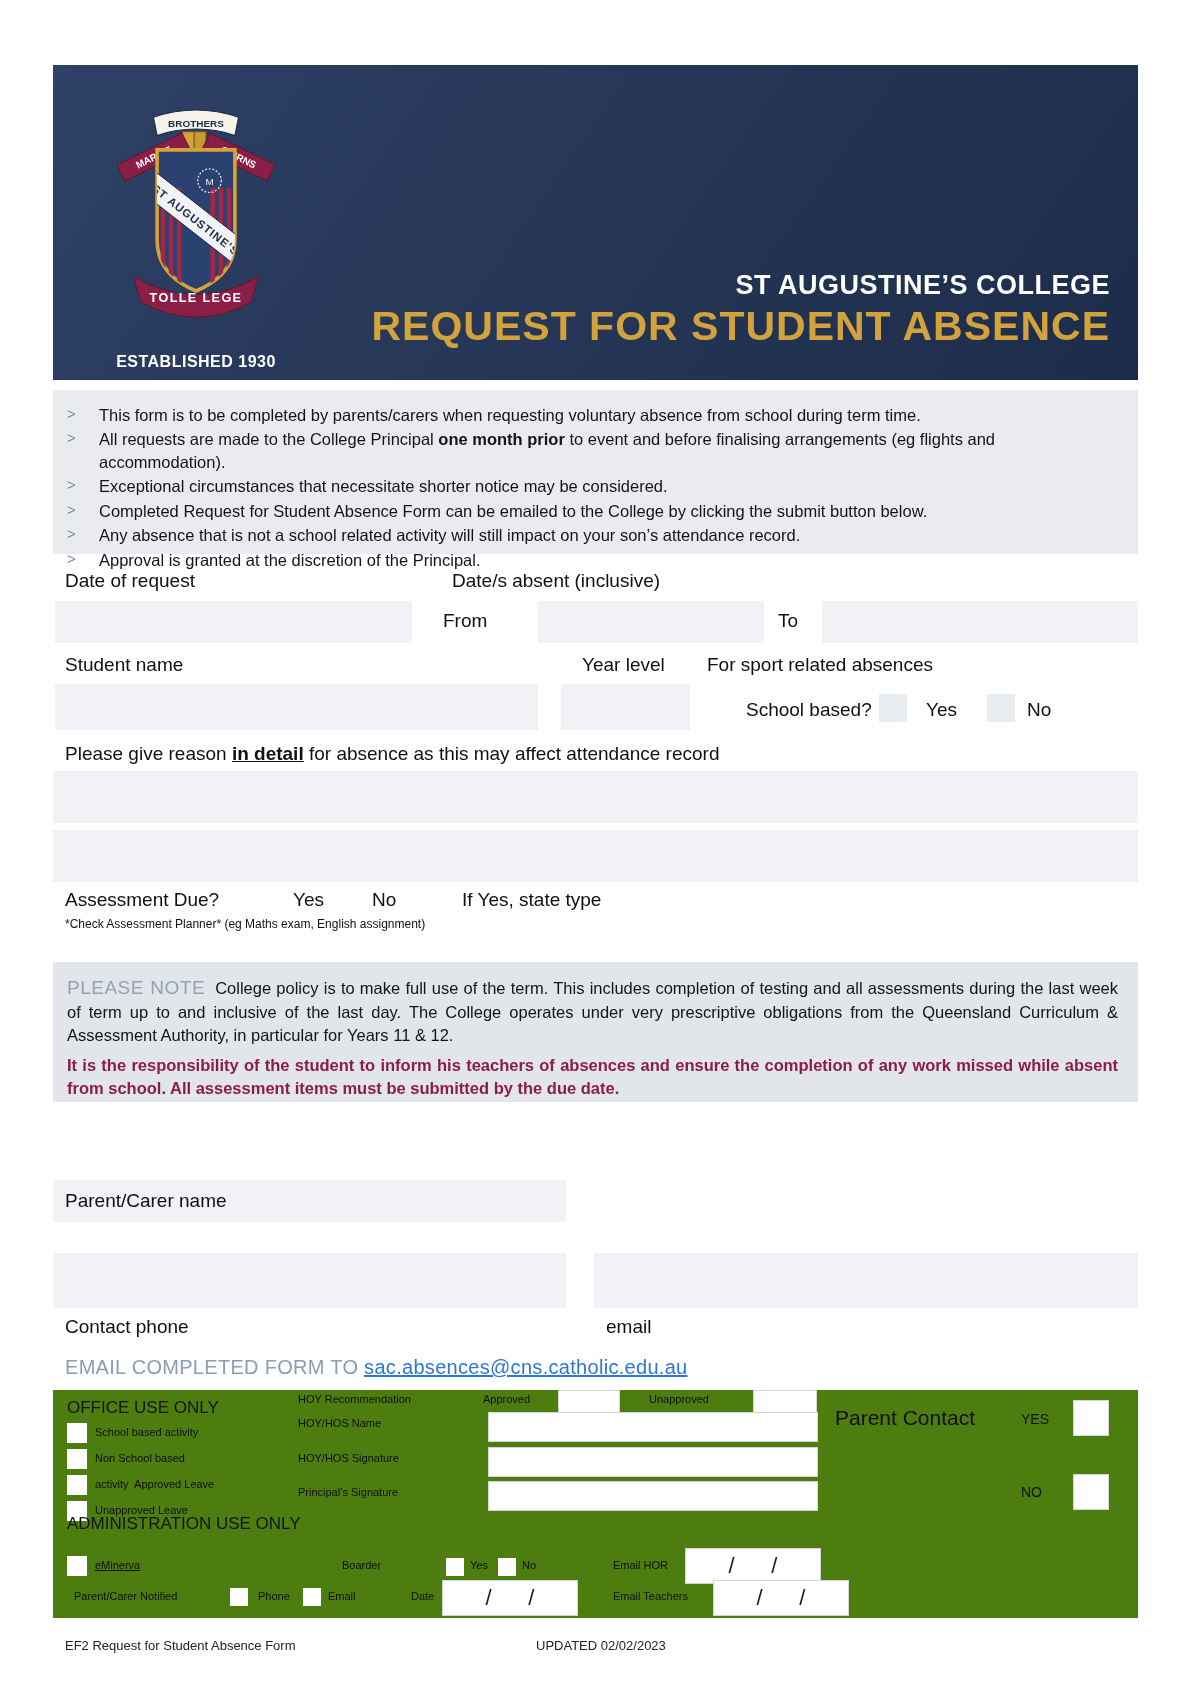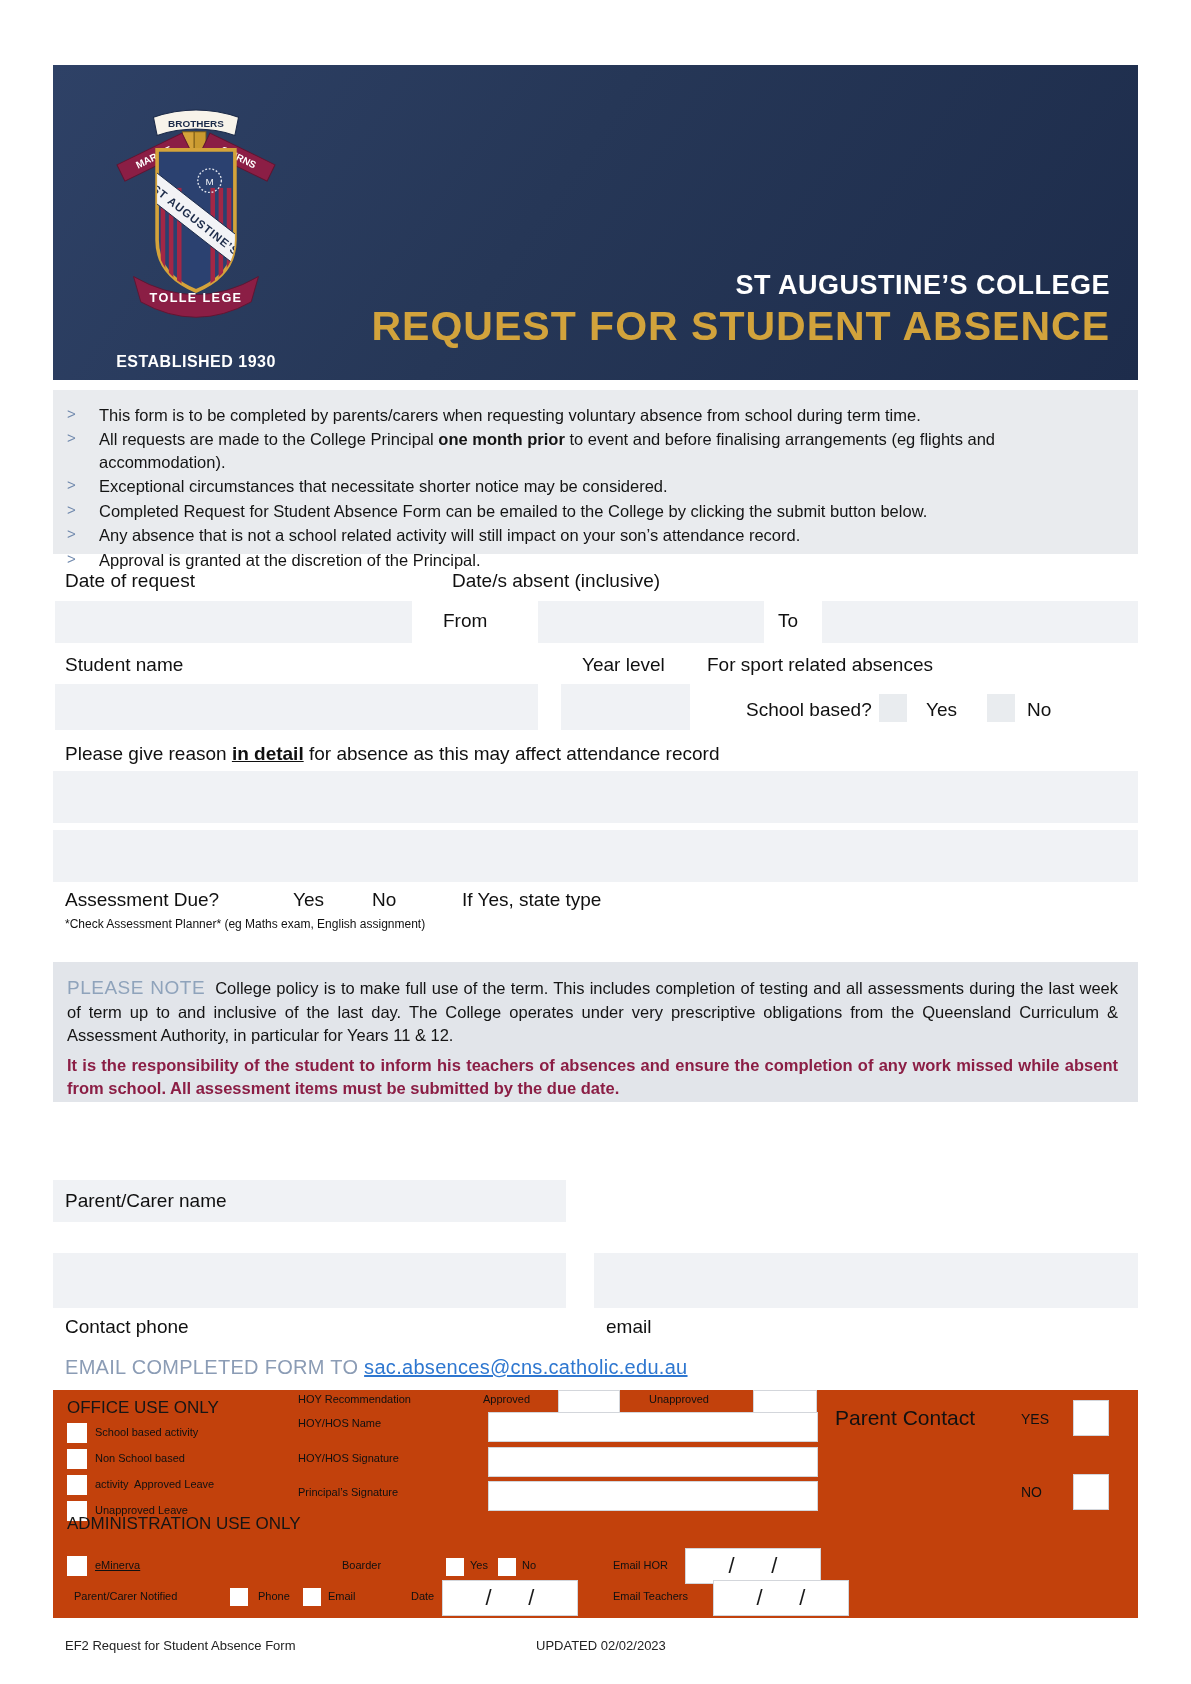--- a/index.html
+++ b/index.html
@@ -36,21 +36,21 @@
   #notebox .body{font-size:16.5px;line-height:1.38;text-align:justify;color:#141414;}
   #notebox .note-label{color:#8fa3bb;font-size:19px;letter-spacing:.5px;margin-right:10px;}
   #notebox .warning{margin-top:7px;color:#8b1e45;font-weight:bold;font-size:16.5px;
                     line-height:1.38;text-align:justify;}
   
   .label-box{background:#f0f2f5;height:42px;display:flex;align-items:center;padding-left:12px;box-sizing:border-box;}
   
   .email-line{left:65px;top:1356px;font-size:20px;color:#8b9cb5;letter-spacing:.3px;text-align:center;}
   .email-line a{color:#2e77d0;text-decoration:underline;}
   
-  #office{left:53px;top:1390px;width:1085px;height:228px;background:#c2410c;}
+  #office{left:53px;top:1390px;width:1085px;height:228px;background:#4d7c0f;}
   #office .h{font-size:17px;color:#151515;font-weight:500;}
   .white-box{background:#ffffff;border:1px solid #d3d6db;box-sizing:border-box;}
   .slashes{display:flex;align-items:center;justify-content:center;font-size:22px;
            white-space:pre;color:#1a1a1a;}
   
   .footer{font-size:13px;color:#222;}
 </style>
 </head>
 <body>
 

